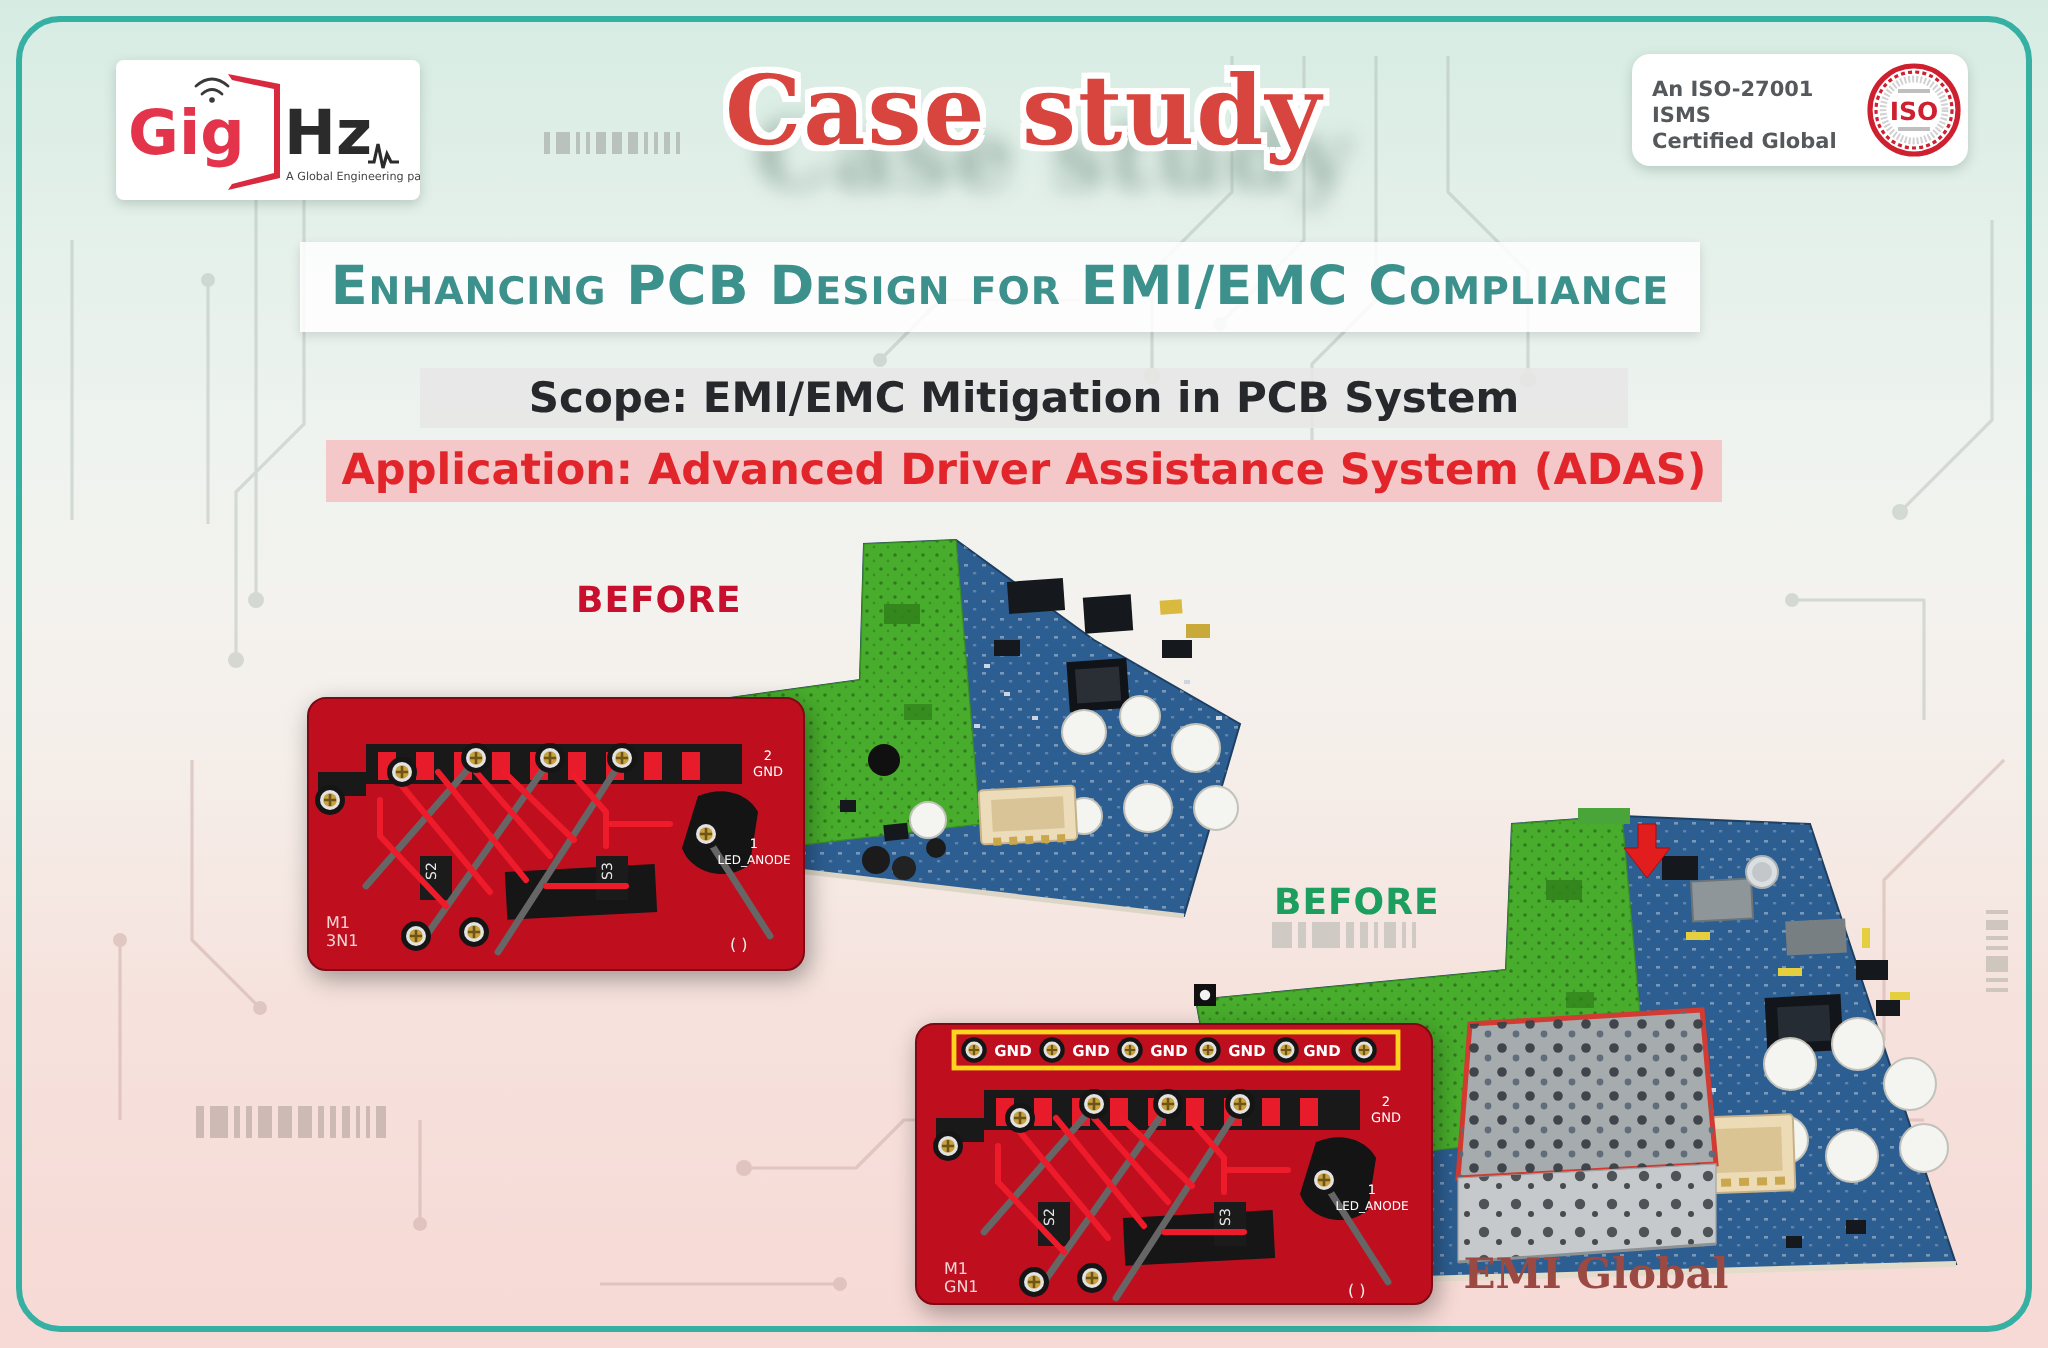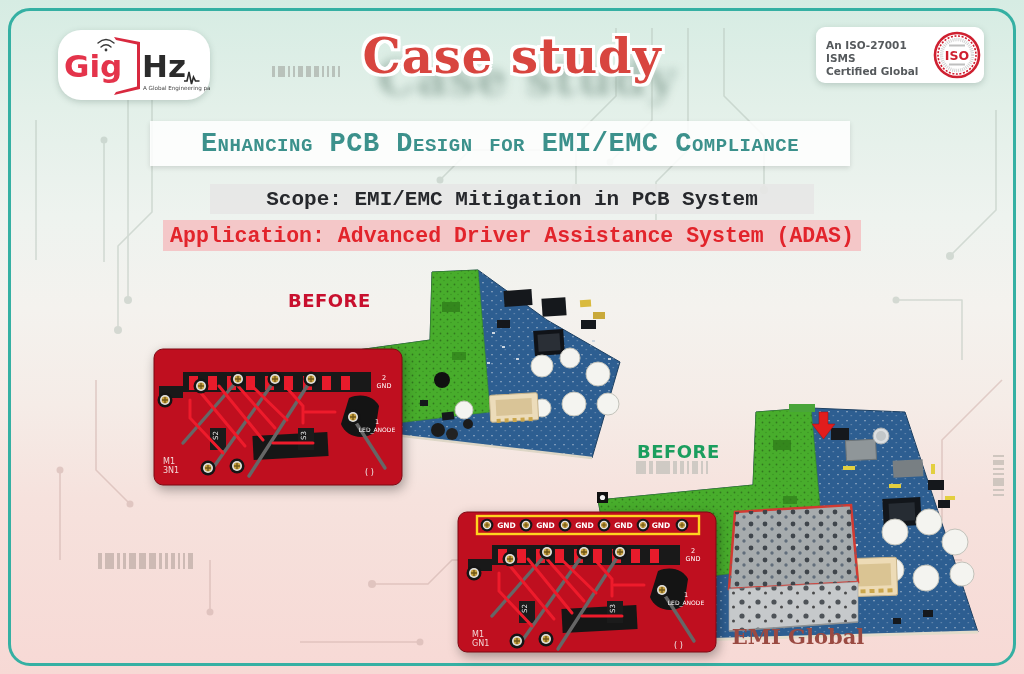--- a/index.html
+++ b/index.html
@@ -1,32 +1,32 @@
 <!DOCTYPE html>
 <html><head>
 <meta charset="utf-8">
 <style>
   html,body{margin:0;padding:0;background:#f6dbd7;}
   .stage{position:relative;width:1024px;height:674px;overflow:hidden;
     font-family:"DejaVu Sans","Liberation Sans",sans-serif;
     background:linear-gradient(180deg,#d6ece3 0%,#e3f0e9 16%,#eef3ef 32%,#f4f2ee 46%,#f5ece7 60%,#f6e2dd 74%,#f7d9d5 100%);}
   .bgsvg{position:absolute;left:0;top:0;z-index:0;}
   .frame{position:absolute;left:8px;top:8px;right:8px;bottom:8px;border:3px solid #35b0a3;border-radius:22px;z-index:1;pointer-events:none;}
-  .card{position:absolute;background:#fff;border-radius:23px;box-shadow:0 2px 6px rgba(60,90,80,.25);z-index:4;}
+  .card{position:absolute;background:#fff;border-radius:4px;box-shadow:0 2px 6px rgba(60,90,80,.25);z-index:4;}
   .logo-card{left:58px;top:30px;width:152px;height:70px;}
   .iso-card{left:816px;top:27px;width:168px;height:56px;border-radius:9px;}
   .iso-text{position:absolute;left:10px;top:12px;width:96px;font-size:10.5px;font-weight:bold;color:#55595c;line-height:1.25;}
   .iso-seal{position:absolute;right:3px;top:4px;width:48px;height:48px;}
   .title-wrap{position:absolute;left:0;top:28px;width:1024px;height:80px;z-index:3;}
   .title,.title-ghost{position:absolute;left:50%;top:0;white-space:nowrap;
     font-family:"DejaVu Serif","Liberation Serif",serif;font-weight:700;font-size:48px;letter-spacing:1px;}
   .title{transform:translateX(-50%);color:#d8453f;
     text-shadow:-3px -3px 0 #fff,3px -3px 0 #fff,-3px 3px 0 #fff,3px 3px 0 #fff,0 -3px 0 #fff,0 3px 0 #fff,-3px 0 0 #fff,3px 0 0 #fff,-2px 2px 0 #fff,2px -2px 0 #fff;}
   .title-ghost{transform:translateX(-50%) translate(15px,22px);color:#93aba0;filter:blur(5px);opacity:.85;}
-  .band{position:absolute;z-index:3;display:flex;align-items:center;justify-content:center;text-align:left;font-family:Liberation Mono, monospace;}
+  .band{position:absolute;z-index:3;display:flex;align-items:center;justify-content:center;text-align:left;}
   .band-main{left:150px;top:121px;width:700px;height:45px;background:rgba(255,255,255,.85);box-shadow:0 2px 5px rgba(0,0,0,.12);}
   .band-main span{font-variant:small-caps;font-weight:bold;font-size:27px;letter-spacing:.5px;color:#3c918c;}
   .band-scope{left:210px;top:184px;width:604px;height:30px;background:rgba(231,231,229,.9);}
   .band-scope span{font-weight:bold;font-size:21px;color:#26282c;}
   .band-app{left:163px;top:220px;width:698px;height:31px;background:#f4c7c8;}
   .band-app span{font-weight:bold;font-size:21.5px;color:#e2242b;}
   .stage-label{position:absolute;z-index:5;font-weight:bold;font-size:18px;letter-spacing:.5px;}
   .label-before{left:288px;top:290px;color:#c8102e;}
   .label-after{left:637px;top:441px;color:#1b9e5e;}
   .photo{position:absolute;z-index:2;}

